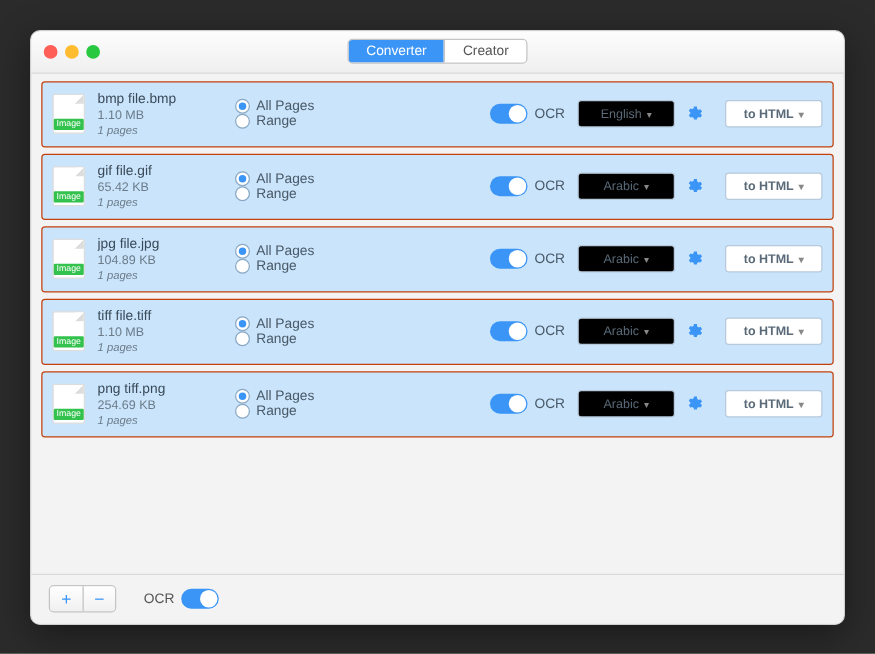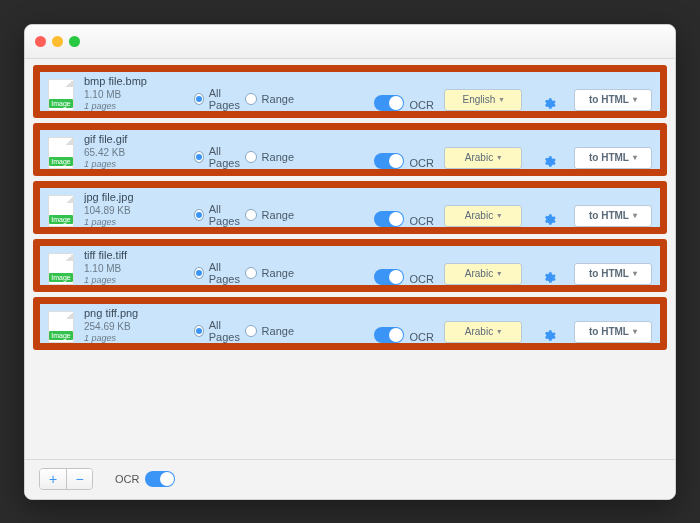--- a/index.html
+++ b/index.html
@@ -6,37 +6,37 @@
   body { background: #2b2b2b; width: 700px; height: 523px; display: flex; align-items: center; justify-content: center; }
   .window { width: 652px; height: 476px; background: #f3f3f3; border-radius: 8px; box-shadow: 0 8px 30px rgba(0,0,0,0.4); display: flex; flex-direction: column; overflow: hidden; border: 1px solid #d0d0d0; }
   .titlebar { height: 34px; display: flex; align-items: center; padding: 0 10px; position: relative; background: linear-gradient(#fdfdfd,#efefef); border-bottom: 1px solid #d9d9d9; }
   .traffic { display: flex; gap: 6px; }
   .tl { width: 11px; height: 11px; border-radius: 50%; }
   .seg { position: absolute; left: 50%; transform: translateX(-50%); display: flex; border: 1px solid #c4c4c4; border-radius: 4px; overflow: hidden; height: 20px; }
   .seg button { border: none; background: #fff; font-size: 11px; padding: 0 14px; cursor: pointer; color: #555; }
   .seg button.active { background: #3a95f7; color: #fff; }
   .seg button + button { border-left: 1px solid #c4c4c4; }
   .list { flex: 1; padding: 6px 8px 0 8px; overflow-y: auto; }
-  .row { background: #c9e4fb; border: 7px solid #c2410c; border-radius: 3px; margin-bottom: 5px; display: flex; align-items: flex-end; height: 53px; padding: 0 8px; font-size: 11px; color: #4a5a68; }
+  .row { background: #c9e4fb; border: 1px solid #c2410c; border-radius: 3px; margin-bottom: 5px; display: flex; align-items: center; height: 53px; padding: 0 8px; font-size: 11px; color: #4a5a68; }
   .thumb { width: 26px; height: 32px; background: #fff; border: 1px solid #ddd; border-radius: 2px; position: relative; margin-right: 10px; flex-shrink: 0; display:flex; align-items:flex-end; justify-content:center; }
   .thumb::before { content:""; position:absolute; top:0; right:0; width:7px; height:7px; background: linear-gradient(135deg,#fff 50%,#ddd 50%); }
   .thumb .tag { background:#33c24d; color:#fff; font-size:7px; padding:1px 2px; border-radius:1px; margin-bottom:2px; line-height:1;}
   .meta { width: 110px; flex-shrink:0; }
   .meta .fn { font-weight: 500; color:#3a4a58; font-size: 11px; margin-bottom: 2px; white-space: nowrap; overflow:hidden; text-overflow:ellipsis;}
   .meta .sz { font-size: 10px; color:#6b7b88; margin-bottom:1px;}
   .meta .pg { font-size: 9px; color:#6b7b88;font-style:italic;}
-  .pages { width: 100px; flex-shrink:0; display:flex; flex-direction:row; gap:0;}
+  .pages { width: 100px; flex-shrink:0; display:flex; flex-direction:column; gap:0;}
   .radio { display:flex; align-items:center; gap:5px; cursor:pointer;}
   .rdot { width:12px; height:12px; border-radius:50%; border:1px solid #8aa8c4; background:#fff; display:flex; align-items:center;justify-content:center;}
   .rdot.on::after { content:""; width:6px; height:6px; border-radius:50%; background:#3a95f7;}
   .spacer { flex:1; }
   .toggle { width:30px; height:16px; background:#3a95f7; border-radius:8px; position:relative; cursor:pointer; flex-shrink:0;}
   .toggle::after { content:""; position:absolute; right:1px; top:1px; width:14px; height:14px; background:#fff; border-radius:50%; }
   .ocrlbl { margin:0 10px 0 6px; font-size:11px; color:#4a5a68;}
-  .lang { width:78px; height:22px; border:1px solid #b7c9db; background:#fef9c3; border-radius:3px; display:flex; align-items:center; justify-content:center; gap:4px; font-size:10px; color:#5a6a78; cursor:pointer; margin-right:20px;}
+  .lang { width:78px; height:22px; border:1px solid #b7c9db; background:#000000; border-radius:3px; display:flex; align-items:center; justify-content:center; gap:4px; font-size:10px; color:#5a6a78; cursor:pointer; margin-right:8px;}
   .lang .chev { font-size:8px; color:#888;}
   .gear { width:14px; height:14px; margin-right:18px; cursor:pointer; flex-shrink:0;}
   .gear svg { width:14px; height:14px; fill:#3a95f7; }
   .fmt { width:78px; height:22px; border:1px solid #b7c9db; background:#fff; border-radius:3px; display:flex; align-items:center; justify-content:center; gap:4px; font-size:10px; color:#5a6a78; cursor:pointer;font-weight:bold;}
   .fmt .chev { font-size:8px; color:#888;}
   .footer { height:40px; background:#f3f3f3; border-top:1px solid #d9d9d9; display:flex; align-items:center; padding:0 14px;}
   .pm { display:flex; border:1px solid #c4c4c4; border-radius:4px; overflow:hidden; height:22px;}
   .pm button { width:26px; border:none; background:linear-gradient(#fff,#f0f0f0); color:#3a95f7; font-size:14px; cursor:pointer; line-height:1;}
   .pm button + button { border-left:1px solid #c4c4c4;}
   .footer .ocrlbl2 { margin-left:22px; font-size:11px; color:#555; margin-right:6px;}
@@ -45,20 +45,24 @@
 </head>
 <body>
 
 <div class="window">
   <div class="titlebar">
     <div class="traffic">
       <div class="tl" style="background:#ff5f57"></div>
       <div class="tl" style="background:#febc2e"></div>
       <div class="tl" style="background:#28c840"></div>
     </div>
+    <div class="seg">
+      <button class="active">Converter</button>
+      <button>Creator</button>
+    </div>
   </div>
 
   <div class="list">
       <div class="row">
         <div class="thumb">
           <span class="tag">Image</span>
         </div>
         <div class="meta">
           <div class="fn">bmp file.bmp</div>
           <div class="sz">1.10 MB</div>

